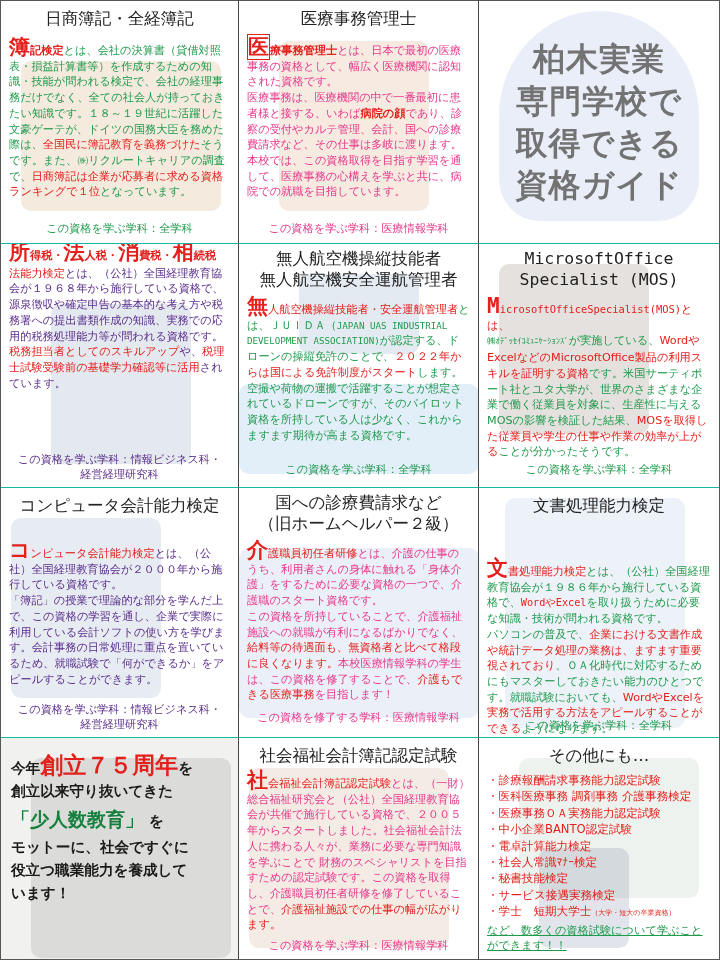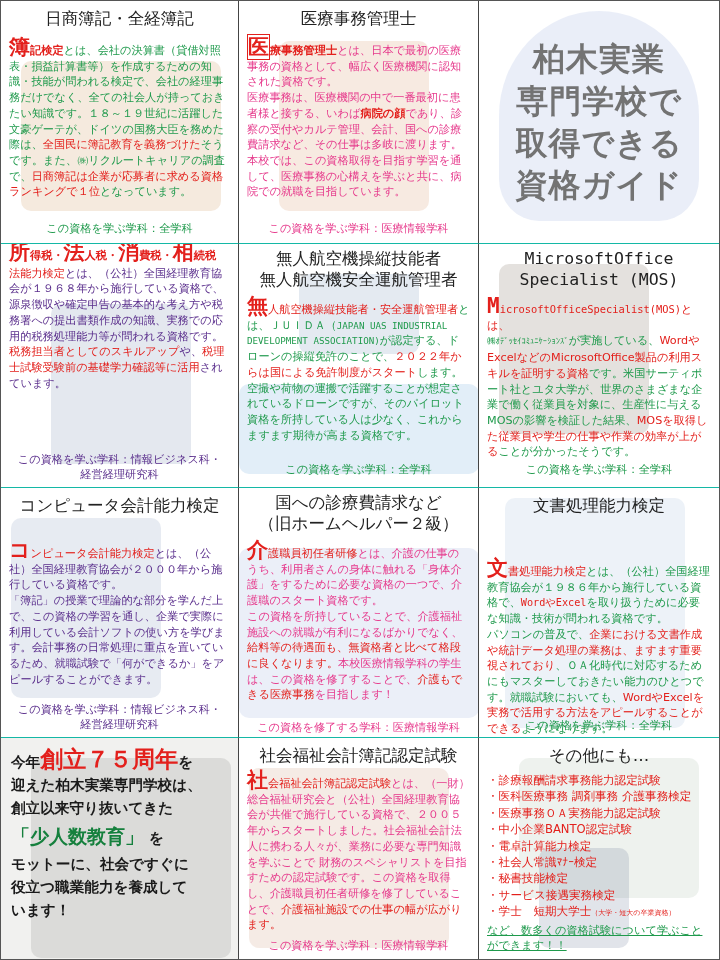--- a/index.html
+++ b/index.html
@@ -17,21 +17,21 @@
   .body{font-size:11.2px;line-height:15.7px;letter-spacing:0;}
   .cap{font-size:21px;font-weight:bold;line-height:17px;}
   .r{color:#e3201c;}
   .rb{color:#e3201c;font-weight:bold;}
   .g{color:#1f9a4c;}
   .p{color:#e6388b;}
   .pu{color:#5a2e8c;}
   .foot{position:absolute;left:0;right:0;text-align:center;font-size:11.2px;line-height:15px;z-index:1;}
   .hero{display:flex;align-items:center;justify-content:center;height:100%;}
   .hero-text{color:#737373;font-size:32px;font-weight:bold;line-height:42px;text-align:center;letter-spacing:1px;}
-  .anniv{font-size:14.6px;line-height:23px;color:#1a1a1a;font-weight:bold;margin-top:10px;padding-left:2px;}
+  .anniv{font-size:14.6px;line-height:23px;color:#1a1a1a;font-weight:bold;margin-top:16px;padding-left:2px;}
   .anniv .big{color:#e3201c;font-size:23px;}
   .anniv .motto{color:#15803d;font-size:19px;display:inline-block;margin:6px 0 4px 0;}
   .list{margin:0;padding:0;list-style:none;font-size:11.6px;line-height:16.4px;}
   .list li{color:#e3201c;}
   .list li::before{content:"・";color:#e3201c;}
   .small{font-size:7px;}
 </style>
 </head>
 <body>
 
@@ -132,39 +132,38 @@
     <div class="bg" style="left:0px;top:60px;width:240px;height:170px;background:#90a8d8;"></div>
     <div class="content">
       <div class="title two">
         <div>国への診療費請求など</div>
         <div>（旧ホームヘルパー２級）</div>
       </div>
       <div class="body">
         <span class="cap r">介</span><span class="r">護職員初任者研修</span><span class="p">とは、</span><span class="p">介護の仕事のうち、利用者さんの身体に触れる「身体介護」をするために必要な資格の一つで、介護職のスタート資格です。</span><br><span class="p">この資格を所持していることで、介護福祉施設への就職が有利になるばかりでなく、</span><span class="r">給料等の待遇面も、無資格者と比べて格段に良くなります。</span><span class="p">本校医療情報学科の学生は、この資格を修了することで、</span><span class="r">介護もできる医療事務</span><span class="p">を目指します！</span>
       </div>
     </div>
-    <div class="foot p" style="top:232px;">この資格を修了する学科：医療情報学科</div>
+    <div class="foot p" style="top:222px;">この資格を修了する学科：医療情報学科</div>
   </div>
 
   <div class="cell">
     <div class="bg" style="left:26px;top:10px;width:180px;height:230px;background:#9ab8d8;"></div>
     <div class="content">
       <div class="title" style="margin-bottom:44px;">文書処理能力検定</div>
       <div class="body">
         <span class="cap r">文</span><span class="r">書処理能力検定</span><span class="g">とは、（公社）全国経理教育協会が１９８６年から施行している資格で、</span><span class="r mono" style="font-size:10.2px;">WordやExcel</span><span class="g">を取り扱うために必要な知識・技術が問われる資格です。</span><br><span class="g">パソコンの普及で、</span><span class="r">企業における文書作成や統計データ処理の業務は、ますます重要視されており</span><span class="g">、ＯＡ化時代に対応するためにもマスターしておきたい能力のひとつです。就職試験においても、</span><span class="r">WordやExcelを実務で活用する方法をアピールすることができる</span><span class="g">ようになります。</span>
       </div>
     </div>
     <div class="foot g" style="top:230px;">この資格を学ぶ学科：全学科</div>
   </div>
 
   <div class="cell last" style="background:#f1f1ef;">
     <div class="bg" style="left:30px;top:20px;width:200px;height:200px;background:#9a9a96;opacity:.25;"></div>
     <div class="content anniv">
       <div><span>今年</span><span class="big">創立７５周年</span><span>を</span></div>
-      <div>迎えた柏木実業専門学校は、</div>
       <div>創立以来守り抜いてきた</div>
       <div><span class="motto">「少人数教育」</span> <span>を</span></div>
       <div>モットーに、社会ですぐに</div>
       <div>役立つ職業能力を養成して</div>
       <div>います！</div>
     </div>
   </div>
 
   <div class="cell last">
     <div class="bg" style="left:10px;top:30px;width:200px;height:180px;background:#c89070;"></div>

